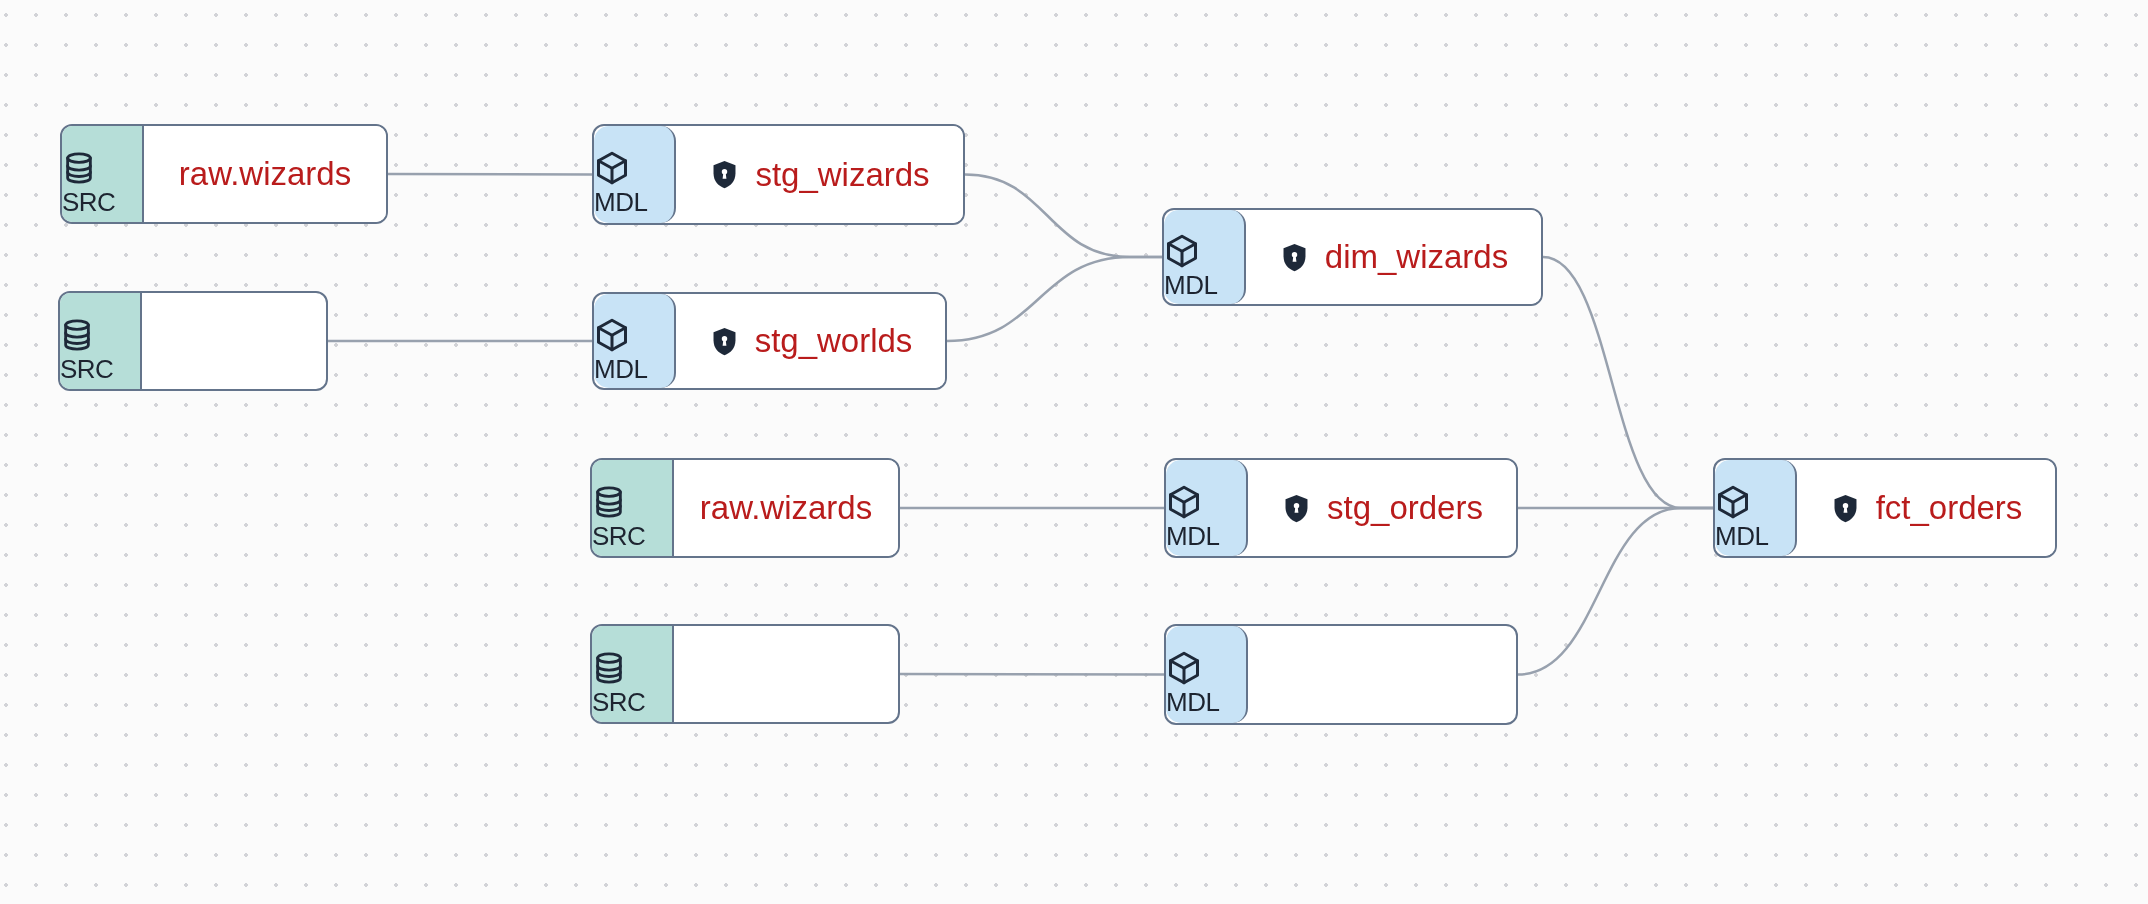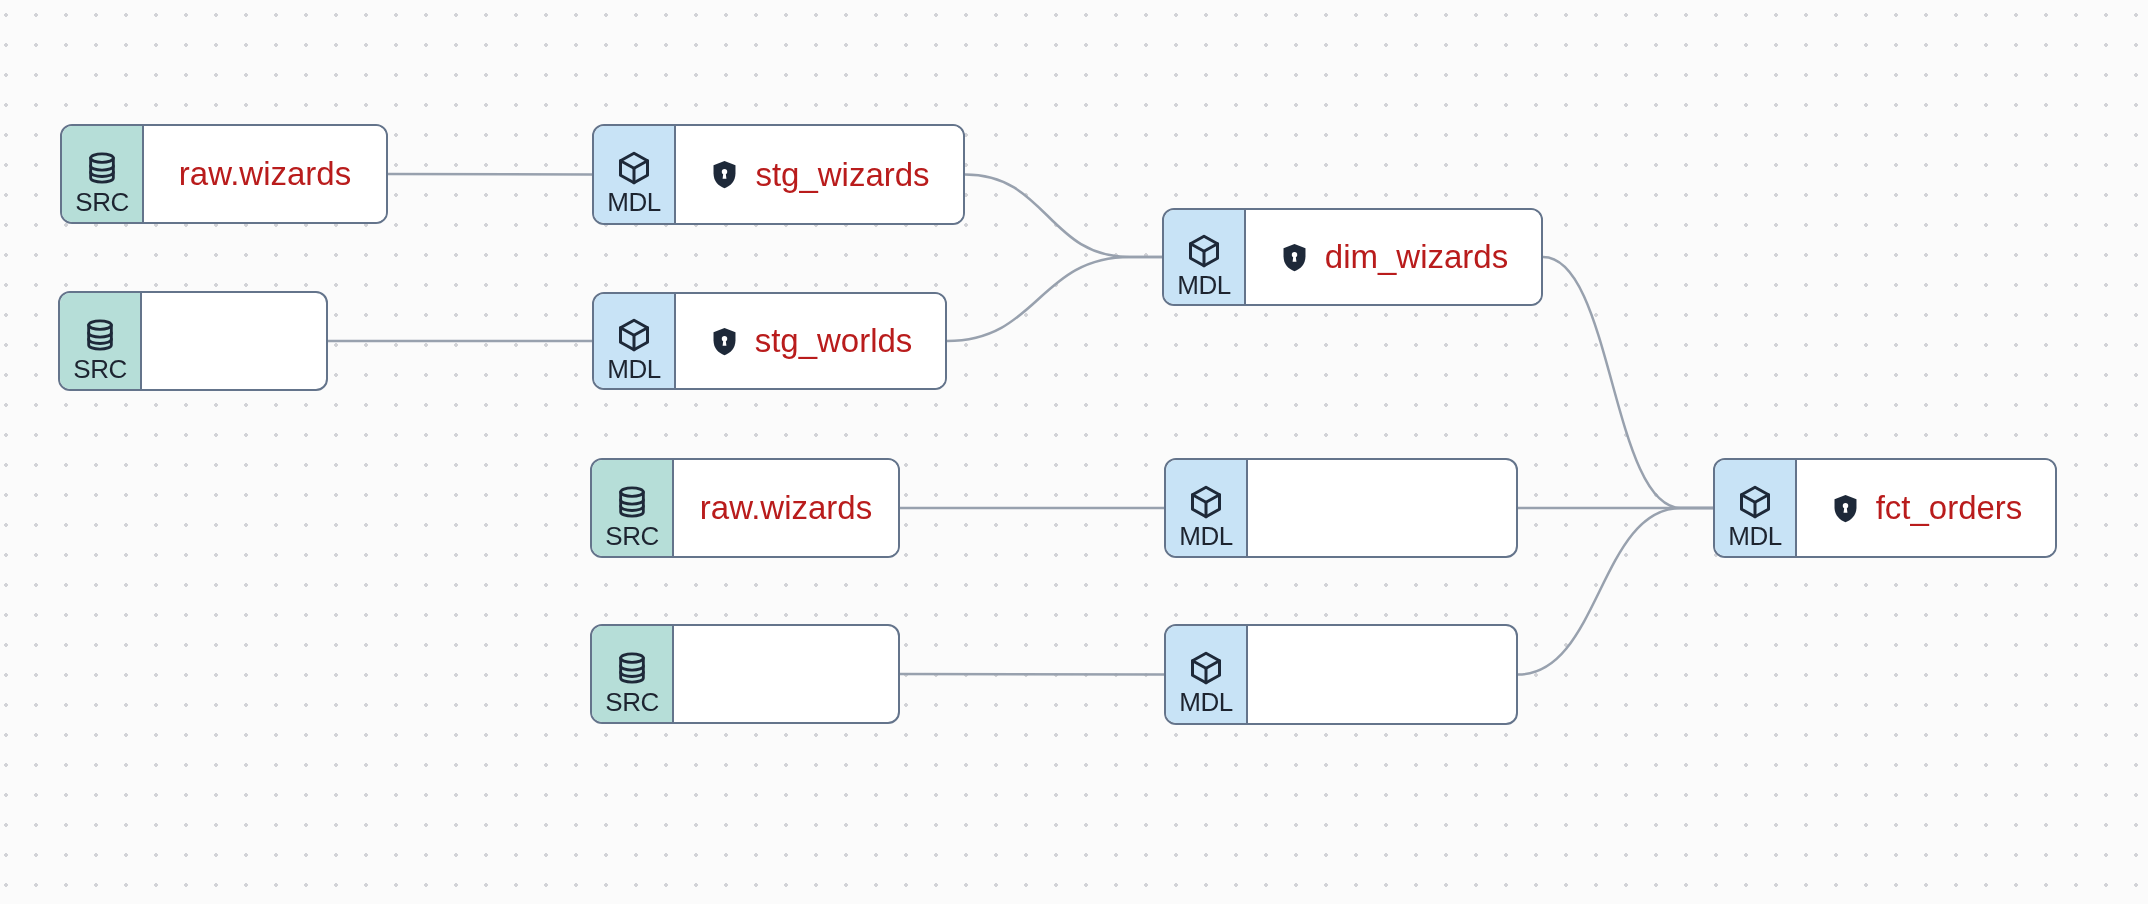--- a/index.html
+++ b/index.html
@@ -38,30 +38,30 @@
     border: 2px solid #64748b;
     border-radius: 12px;
     box-sizing: border-box;
     cursor: pointer;
   }
   .node-badge {
     width: 82px;
     flex: 0 0 82px;
     display: flex;
     flex-direction: column;
-    align-items: center;
+    align-items: flex-start;
     justify-content: center;
     gap: 3px;
     border-right: 2px solid #64748b;
     border-radius: 10px 0 0 10px;
     padding-top: 16px;
     box-sizing: border-box;
   }
   .node-badge.src { background: #b6ded8; }
-  .node-badge.mdl { background: #c8e3f6; }
+  .node-badge.mdl { background: #c8e3f6; border-radius: 15px; }
   .badge-label {
     font-size: 26px;
     line-height: 26px;
     letter-spacing: -0.5px;
     color: #1d2430;
     font-weight: 400;
   }
   .node-body {
     flex: 1 1 auto;
     display: flex;
@@ -223,20 +223,30 @@
         <div class="node-badge mdl">
           <span class="badge-icon">
             <svg width="36" height="36" viewBox="0 0 24 24" fill="none" stroke="#1e2939" stroke-width="2" stroke-linecap="round" stroke-linejoin="round">
               <path d="M12 2.2 L21 7.2 L21 16.8 L12 21.8 L3 16.8 L3 7.2 Z"></path>
               <path d="M3 7.2 L12 12.2 L21 7.2"></path>
               <path d="M12 12.2 L12 21.8"></path>
             </svg>
           </span>
           <span class="badge-label">MDL</span>
         </div>
+        <div class="node-body">
+          <span class="shield-icon">
+            <svg width="31" height="31" viewBox="0 0 24 24">
+              <path fill="#1e2939" d="M12 1.6 L20.5 4.8 V11 C20.5 17.2 16.6 20.9 12 22.6 C7.4 20.9 3.5 17.2 3.5 11 V4.8 Z"></path>
+              <circle cx="12" cy="9.8" r="2.1" fill="#ffffff"></circle>
+              <path fill="#ffffff" d="M11.1 10.8 h1.8 l0.6 4.4 h-3 Z"></path>
+            </svg>
+          </span>
+          <span class="node-label">stg_orders</span>
+        </div>
       </div>
       <div class="node" style="left: 1164px; top: 624px; width: 354px; height: 101px;">
         <div class="node-badge mdl">
           <span class="badge-icon">
             <svg width="36" height="36" viewBox="0 0 24 24" fill="none" stroke="#1e2939" stroke-width="2" stroke-linecap="round" stroke-linejoin="round">
               <path d="M12 2.2 L21 7.2 L21 16.8 L12 21.8 L3 16.8 L3 7.2 Z"></path>
               <path d="M3 7.2 L12 12.2 L21 7.2"></path>
               <path d="M12 12.2 L12 21.8"></path>
             </svg>
           </span>

